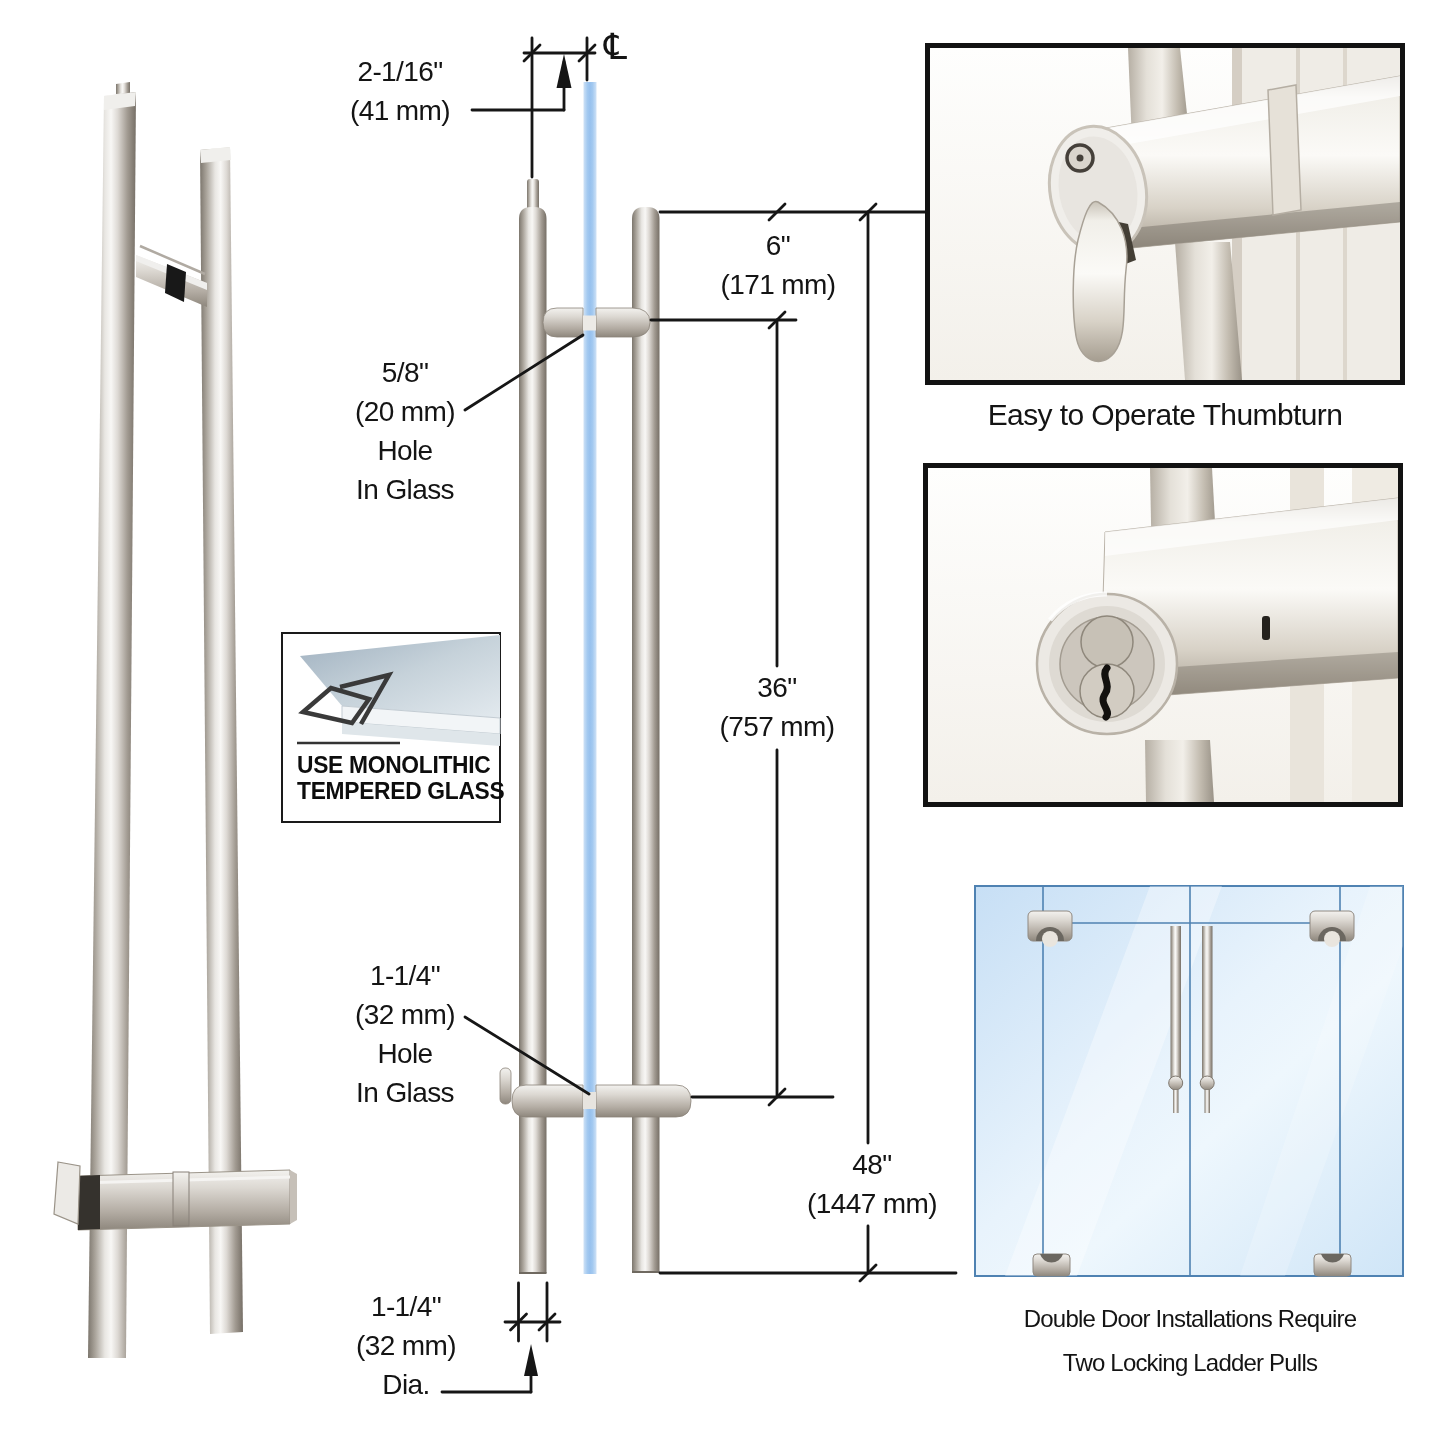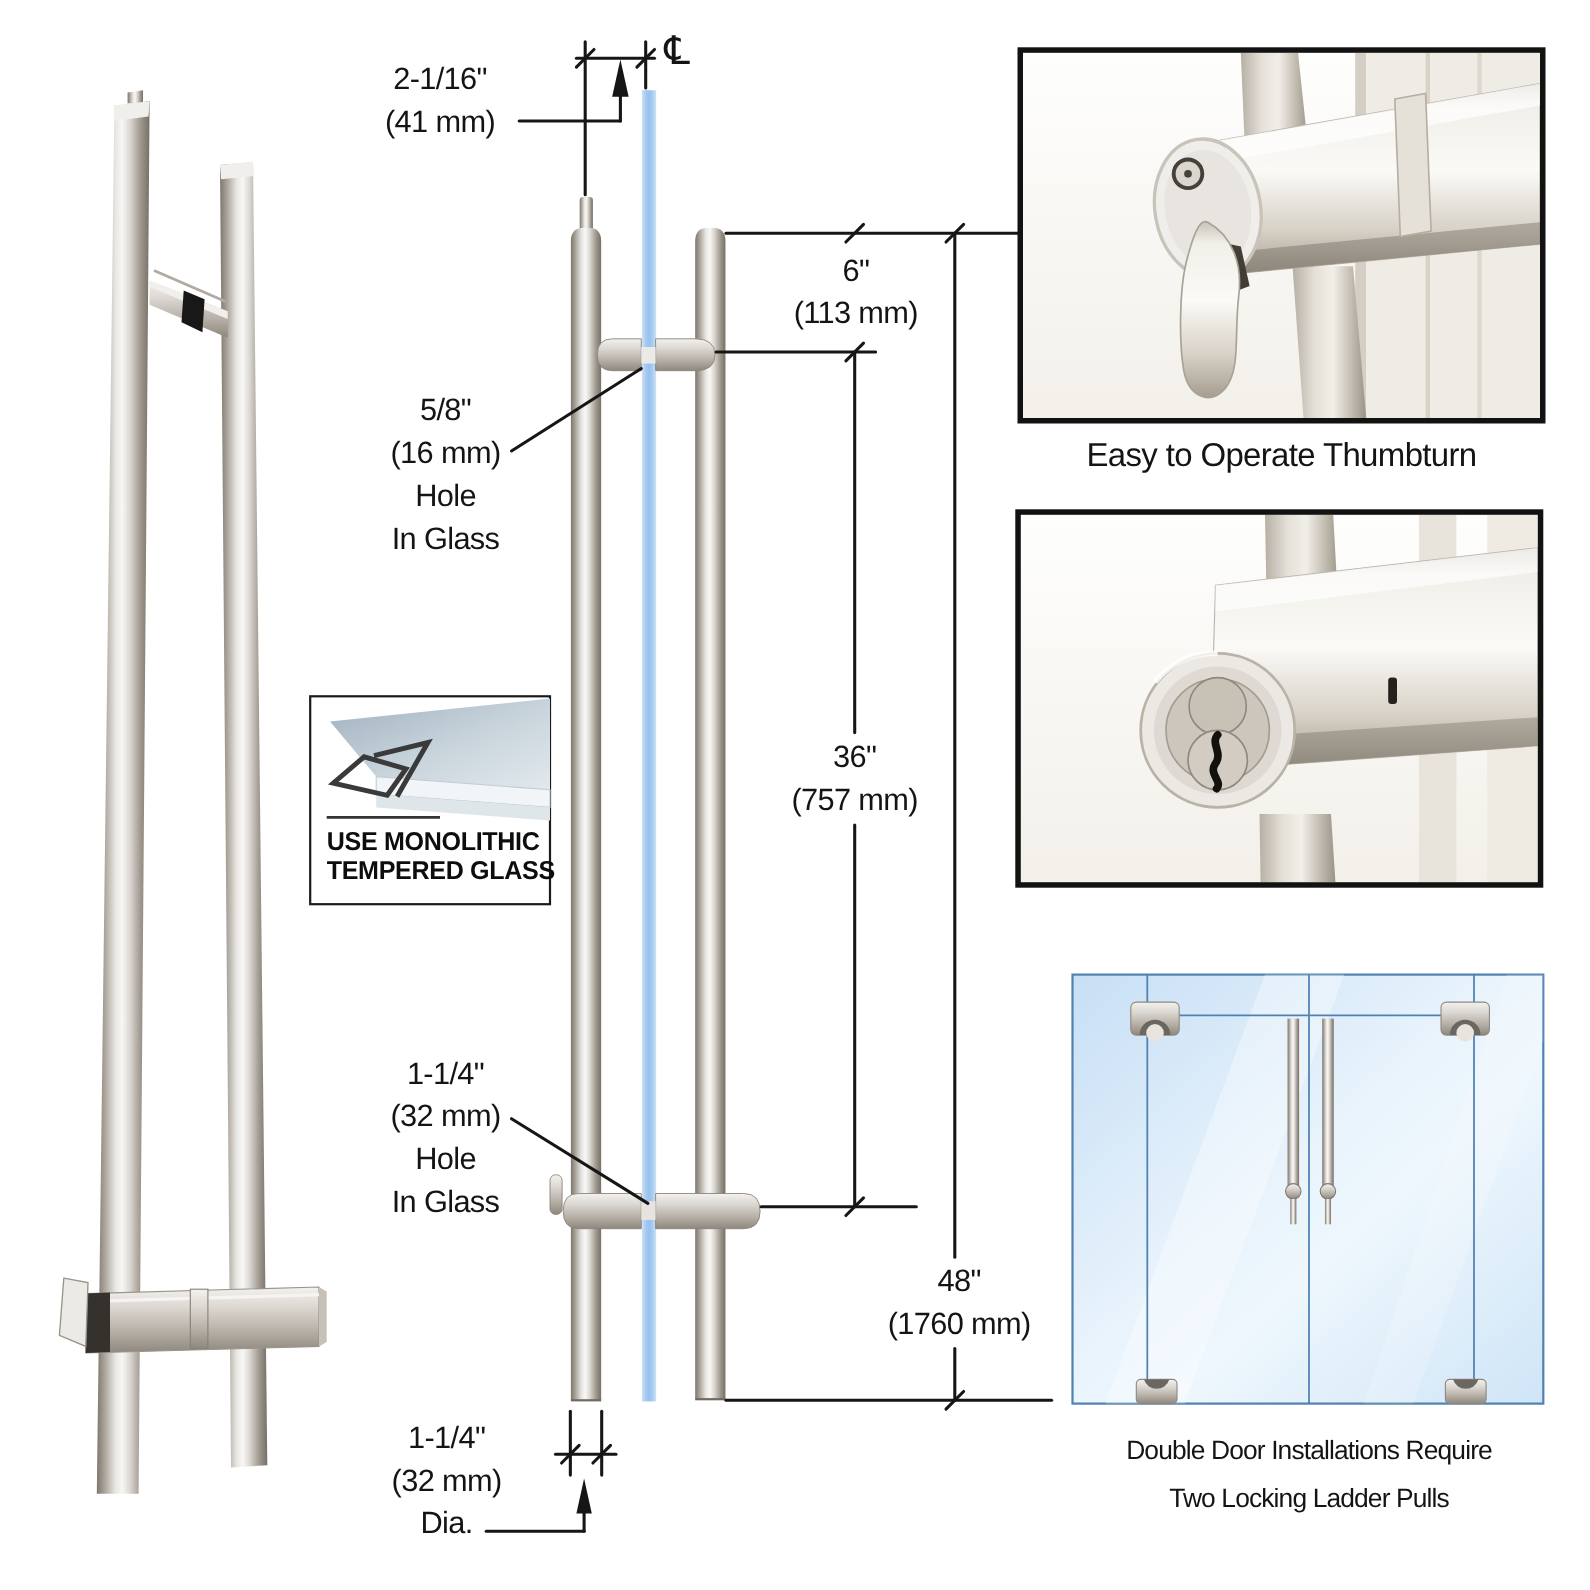--- a/index.html
+++ b/index.html
@@ -250,38 +250,38 @@
 
 <div class="txt cl" style="left:604px;top:26px;">℄</div>
 
 <div class="txt dim" style="left:337px;top:52px;width:126px;">
   <div>2-1/16"</div>
   <div>(41 mm)</div>
 </div>
 
 <div class="txt dim" style="left:340px;top:353px;width:130px;">
   <div>5/8"</div>
-  <div>(16 mm)</div>
+  <div>(20 mm)</div>
   <div>Hole</div>
   <div>In Glass</div>
 </div>
 
 <div class="txt dim" style="left:708px;top:226px;width:140px;">
   <div>6"</div>
-  <div>(113 mm)</div>
+  <div>(171 mm)</div>
 </div>
 
 <div class="txt dim" style="left:702px;top:668px;width:150px;">
   <div>36"</div>
   <div>(757 mm)</div>
 </div>
 
 <div class="txt dim" style="left:797px;top:1145px;width:150px;">
   <div>48"</div>
-  <div>(1760 mm)</div>
+  <div>(1447 mm)</div>
 </div>
 
 <div class="txt dim" style="left:340px;top:956px;width:130px;">
   <div>1-1/4"</div>
   <div>(32 mm)</div>
   <div>Hole</div>
   <div>In Glass</div>
 </div>
 
 <div class="txt dim" style="left:341px;top:1287px;width:130px;">

